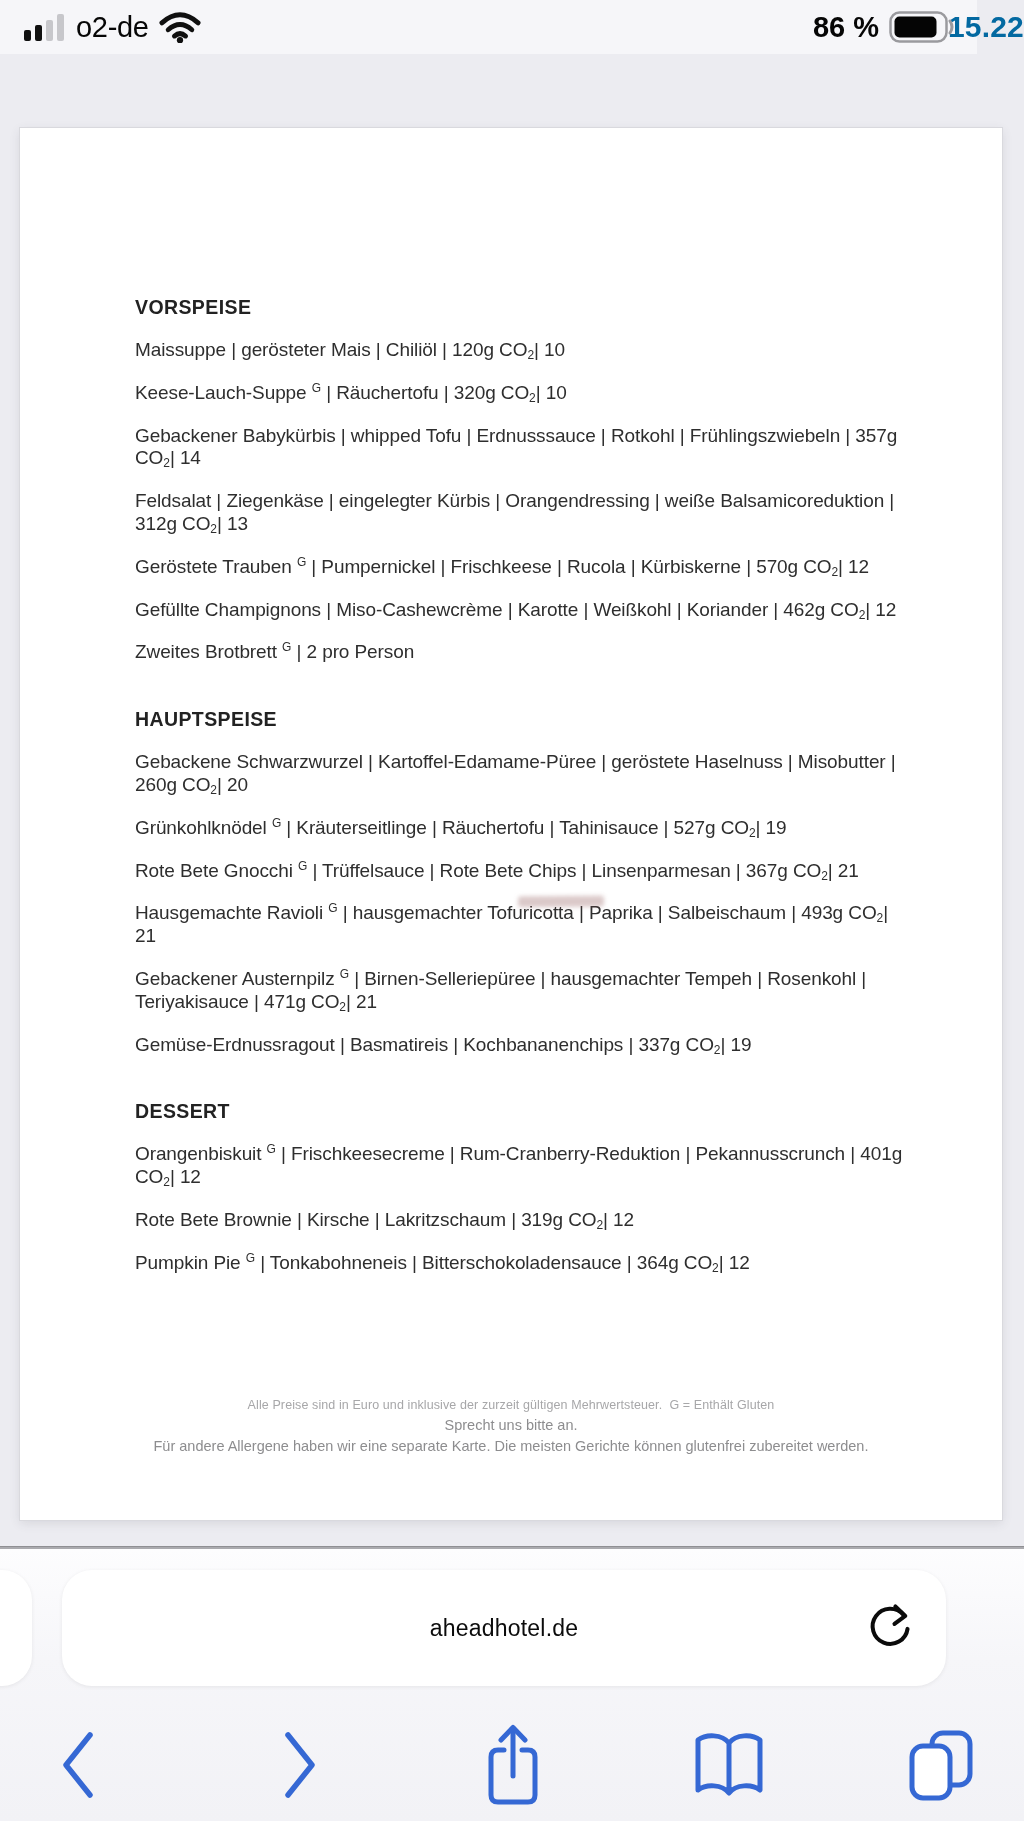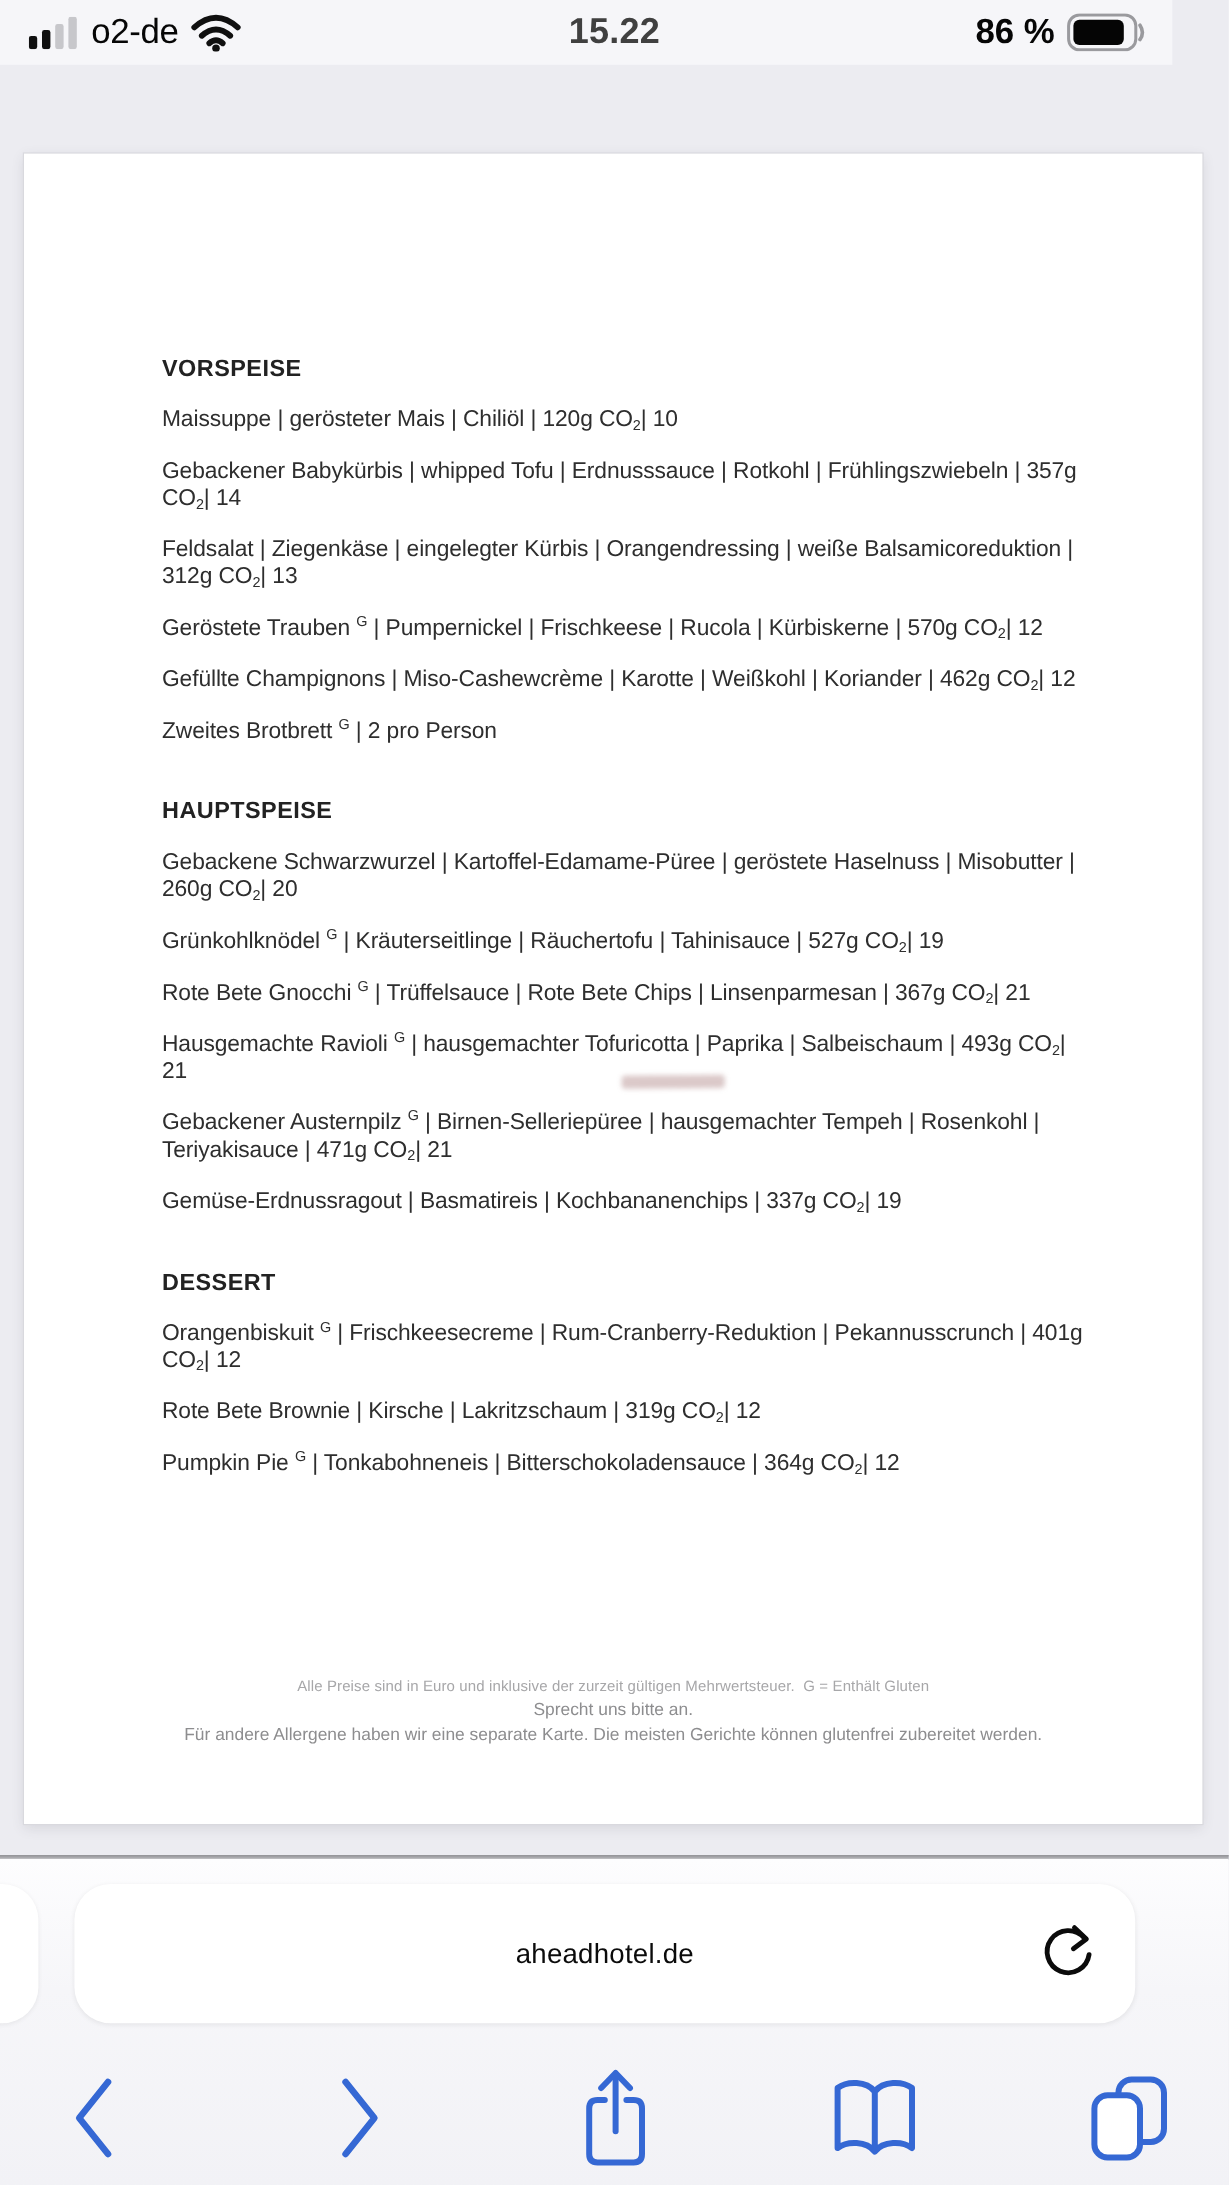--- a/index.html
+++ b/index.html
@@ -9,21 +9,21 @@
     font-family:"Liberation Sans", sans-serif;
     -webkit-font-smoothing:antialiased;
   }
   
   .status-bar{
     position:absolute;top:0;left:0;width:977px;height:54px;
     background:#f6f6f9;display:flex;align-items:center;
   }
   .sb-left{position:absolute;left:24px;top:0;height:54px;display:flex;align-items:center;gap:10px;}
   .sb-carrier{font-size:29px;font-weight:500;color:#060606;letter-spacing:-0.3px;}
-  .sb-time{position:absolute;left:0;width:1024px;text-align:center;font-size:30px;font-weight:600;color:#404040;letter-spacing:0.2px;}
+  .sb-time{position:absolute;left:0;width:1024px;text-align:right;font-size:30px;font-weight:600;color:#0369a1;letter-spacing:0.2px;}
   .sb-right{position:absolute;right:22px;top:0;height:54px;display:flex;align-items:center;gap:10px;}
   .sb-batt-text{font-size:29px;font-weight:700;color:#060606;}
   
   .page{
     position:absolute;left:20px;top:128px;width:982px;height:1392px;
     background:#ffffff;
     box-shadow:0 0 0 1px #d9d9de, 0 3px 10px rgba(60,60,80,0.13);
   }
   .page-content{position:absolute;left:115px;right:90px;top:168px;}
   .sec-title{
@@ -94,20 +94,21 @@
       <rect x="5.5" y="5.5" width="42" height="21" rx="5" fill="#050505"></rect>
       <path d="M61,10 Q65,16 61,22" stroke="#9a9a9e" stroke-width="3" fill="none" stroke-linecap="round"></path>
     </svg>
   </div>
 </div>
 
 <div class="page">
   <div class="page-content">
       <div class="sec-title">VORSPEISE</div>
       <p class="item">Maissuppe | gerösteter Mais | Chiliöl | 120g CO<sub>2</sub>| 10</p>
+      <p class="item">Keese-Lauch-Suppe <sup>G</sup> | Räuchertofu | 320g CO<sub>2</sub>| 10</p>
       <p class="item">Gebackener Babykürbis | whipped Tofu | Erdnusssauce | Rotkohl | Frühlingszwiebeln | 357g CO<sub>2</sub>| 14</p>
       <p class="item">Feldsalat | Ziegenkäse | eingelegter Kürbis | Orangendressing | weiße Balsamicoreduktion | 312g CO<sub>2</sub>| 13</p>
       <p class="item">Geröstete Trauben <sup>G</sup> | Pumpernickel | Frischkeese | Rucola | Kürbiskerne | 570g CO<sub>2</sub>| 12</p>
       <p class="item">Gefüllte Champignons | Miso-Cashewcrème | Karotte | Weißkohl | Koriander | 462g CO<sub>2</sub>| 12</p>
       <p class="item">Zweites Brotbrett <sup>G</sup> | 2 pro Person</p>
       <div class="sec-title">HAUPTSPEISE</div>
       <p class="item">Gebackene Schwarzwurzel | Kartoffel-Edamame-Püree | geröstete Haselnuss | Misobutter | 260g CO<sub>2</sub>| 20</p>
       <p class="item">Grünkohlknödel <sup>G</sup> | Kräuterseitlinge | Räuchertofu | Tahinisauce | 527g CO<sub>2</sub>| 19</p>
       <p class="item">Rote Bete Gnocchi <sup>G</sup> | Trüffelsauce | Rote Bete Chips | Linsenparmesan | 367g CO<sub>2</sub>| 21</p>
       <p class="item">Hausgemachte Ravioli <sup>G</sup> | hausgemachter Tofuricotta | Paprika | Salbeischaum | 493g CO<sub>2</sub>| 21</p>

